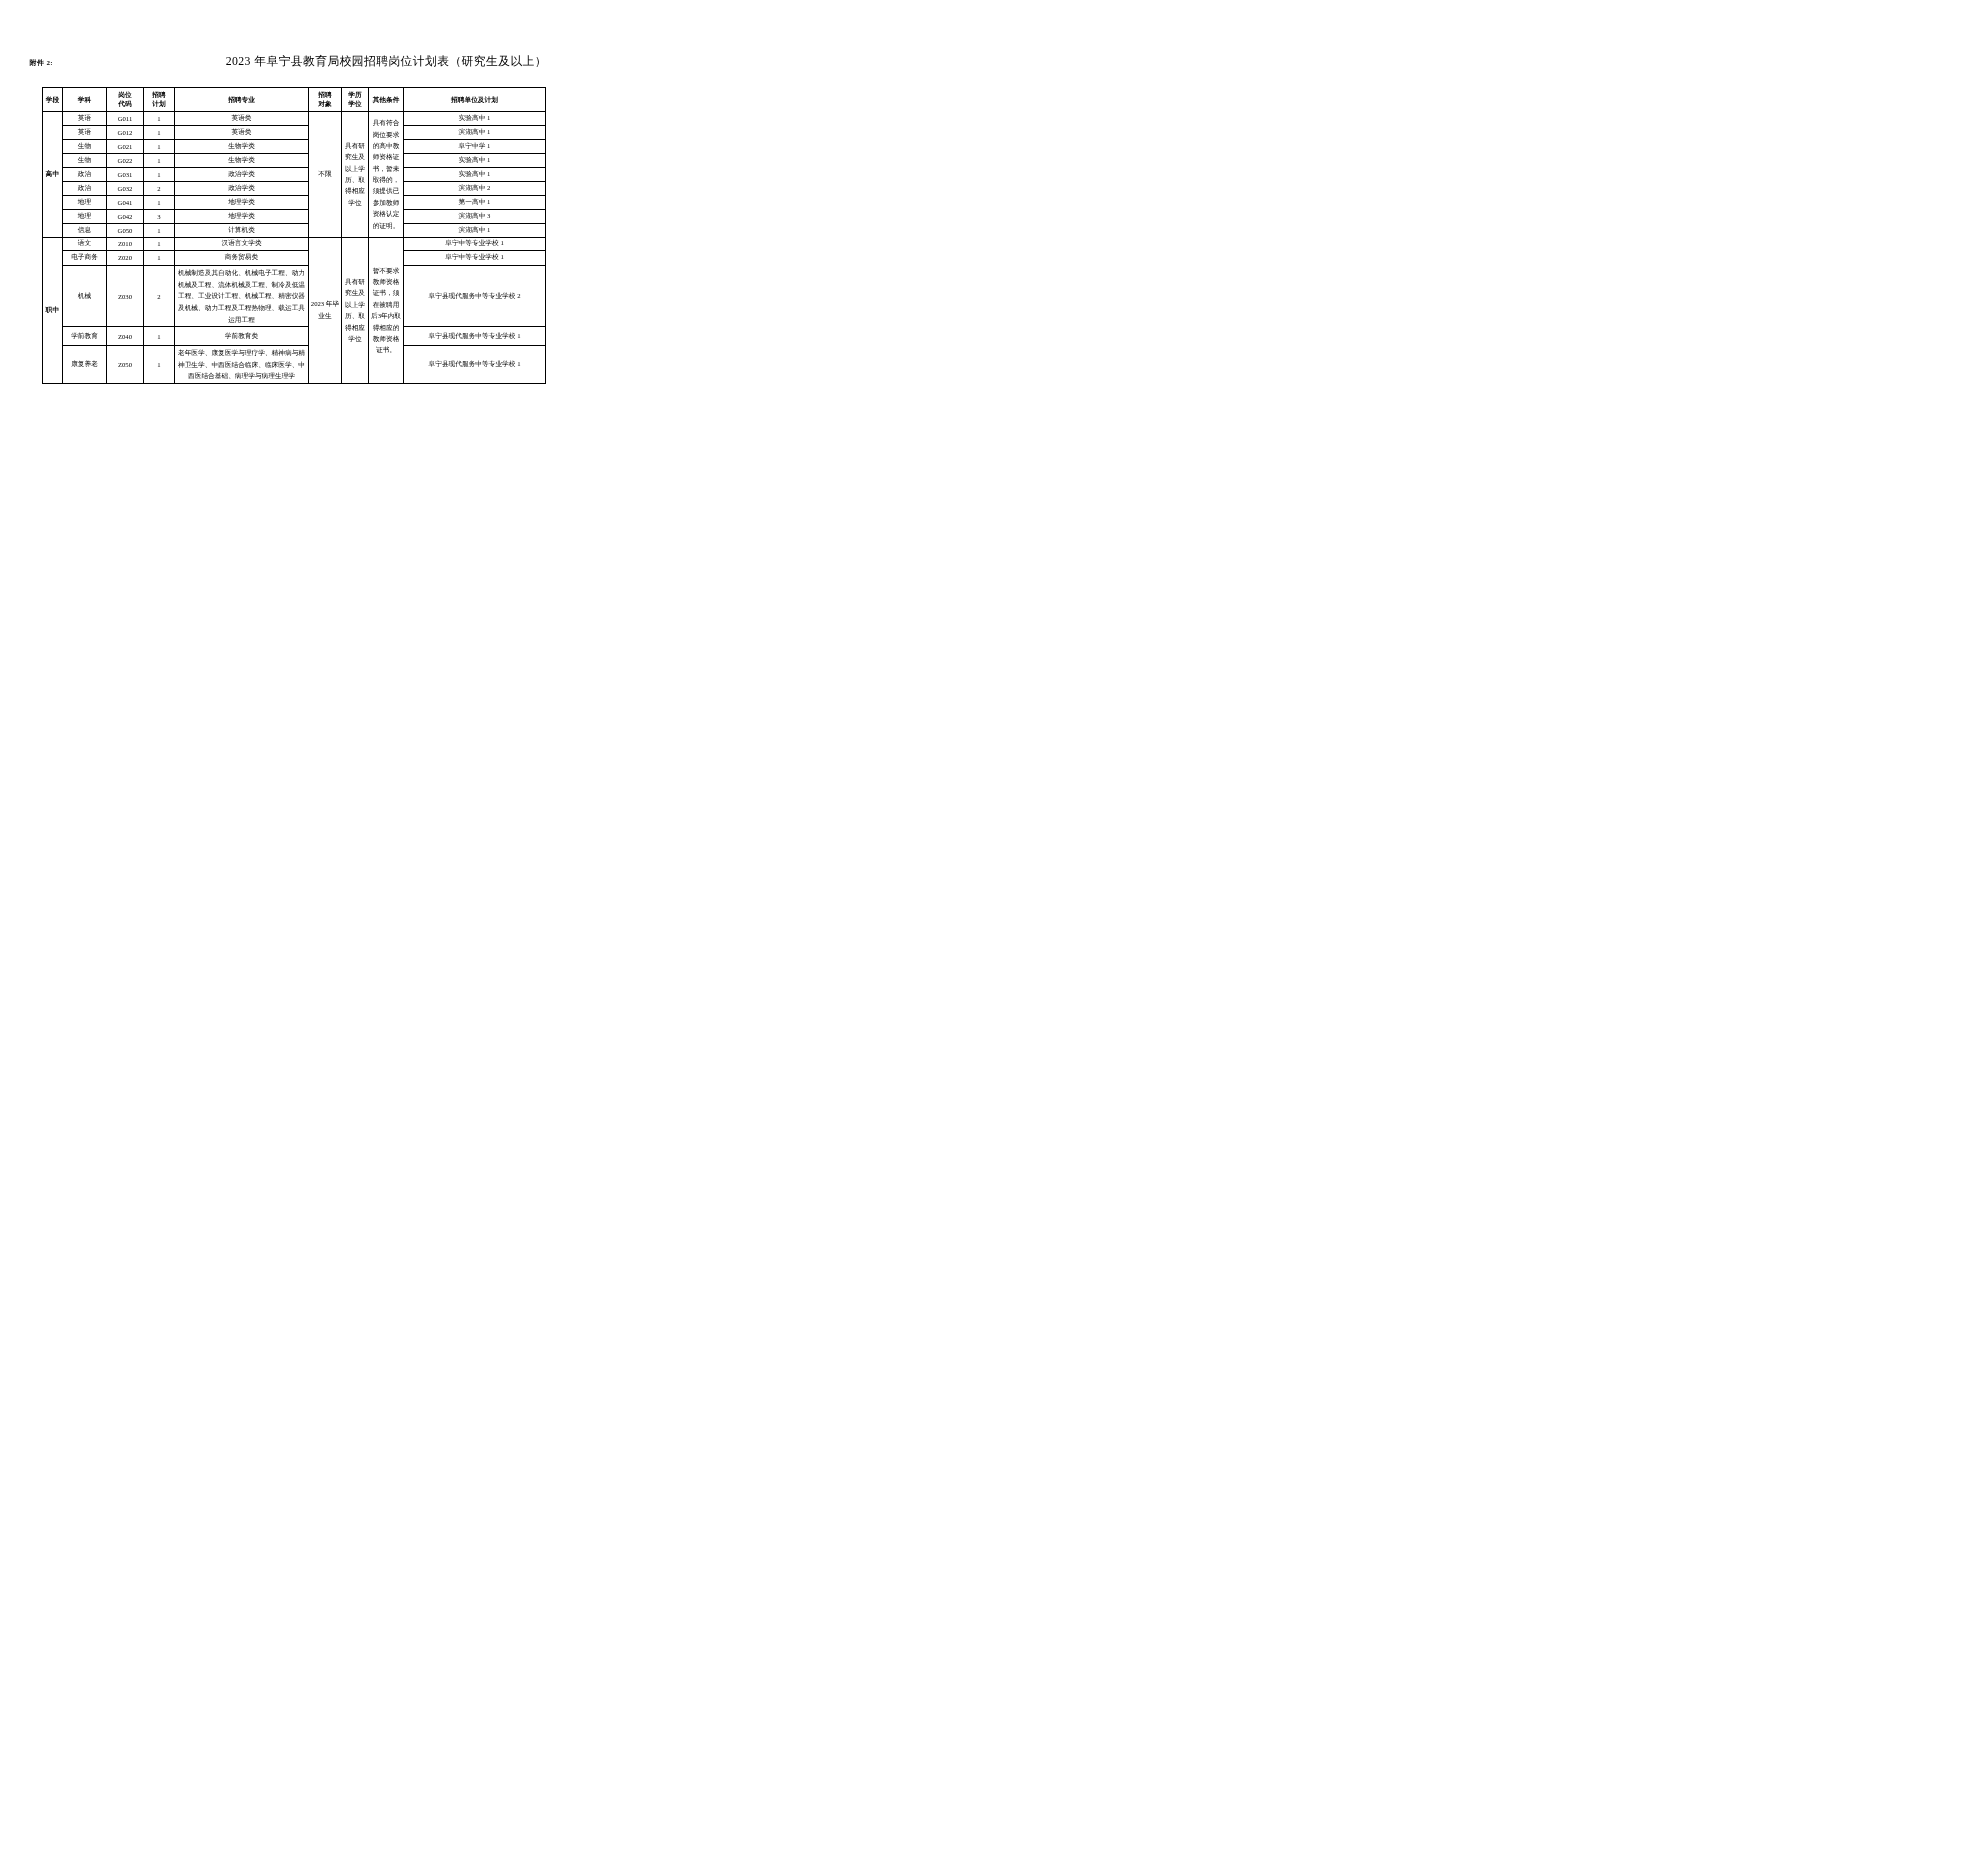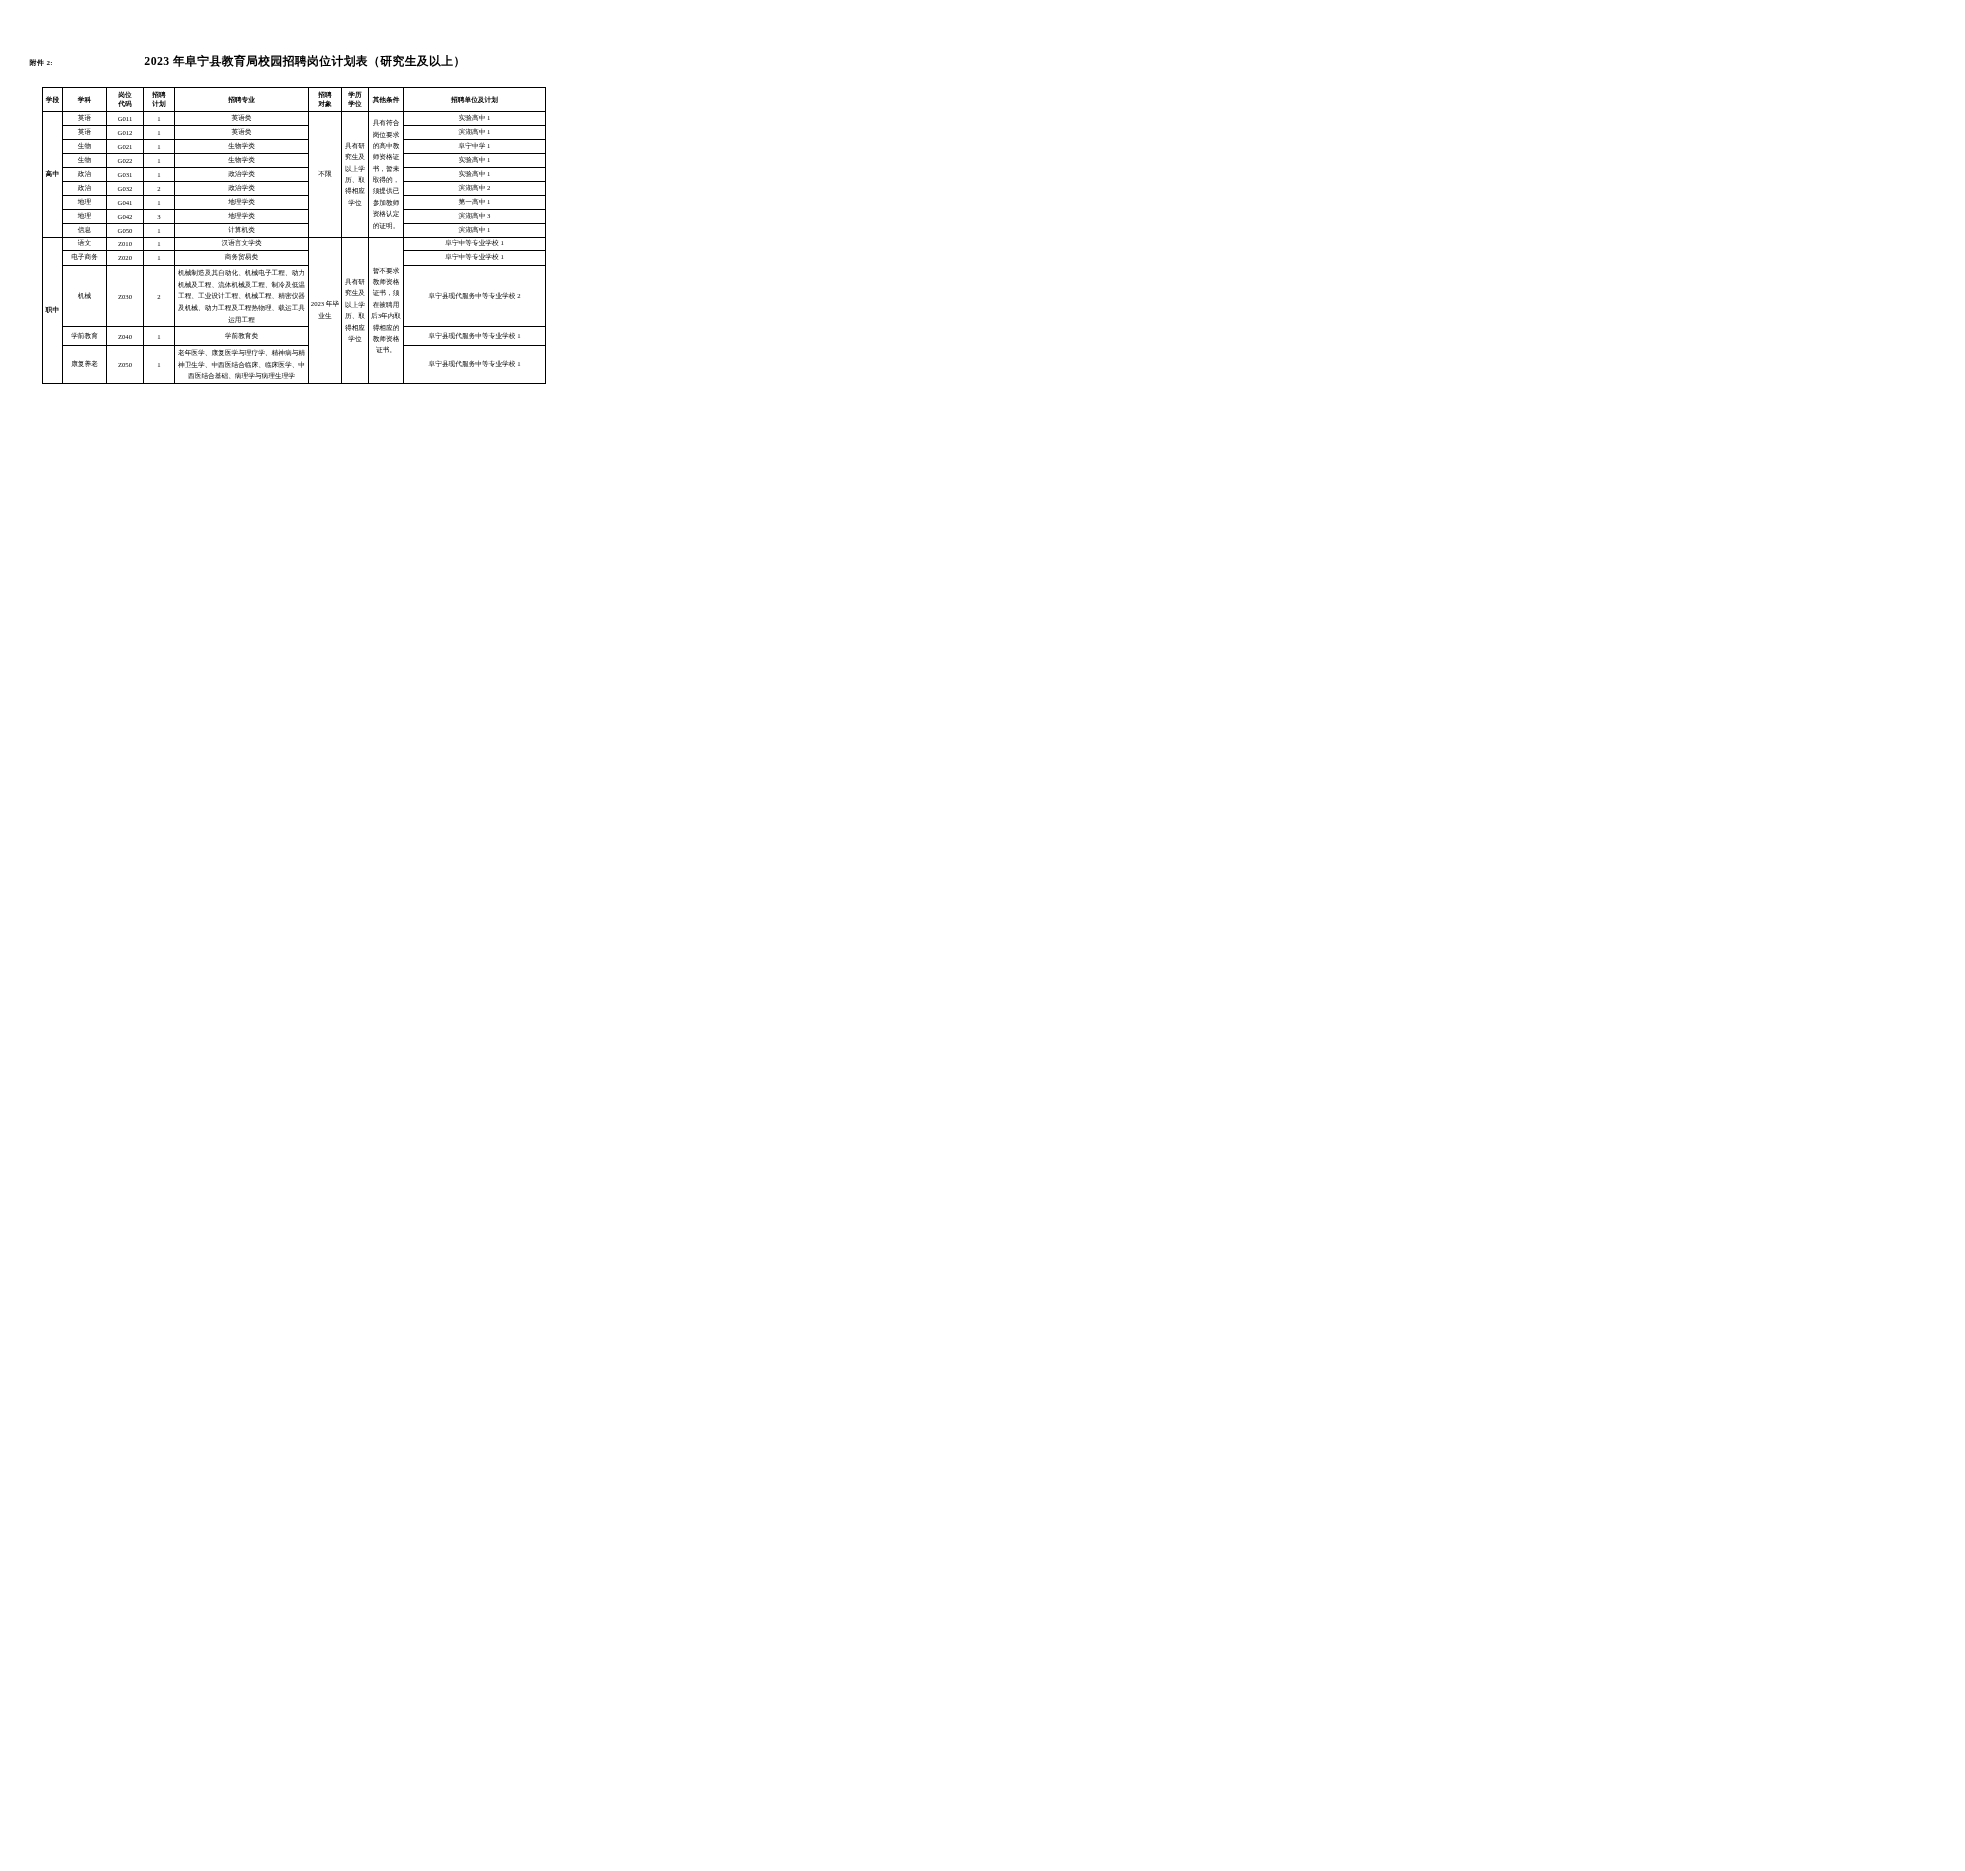--- a/index.html
+++ b/index.html
@@ -23,23 +23,23 @@
     font-size: 7px;
     font-weight: bold;
     letter-spacing: 0.4px;
     white-space: nowrap;
   }
   .doc-title {
     position: absolute;
     left: 63px;
     right: 63px;
     top: 54px;
-    text-align: center;
+    text-align: right;
     font-size: 11.8px;
-    font-weight: bold;
+    font-weight: normal;
     letter-spacing: 0.4px;
     white-space: nowrap;
   }
   table.plan {
     position: absolute;
     left: 42px;
     top: 87px;
     width: 503px;
     border-collapse: collapse;
     table-layout: fixed;

